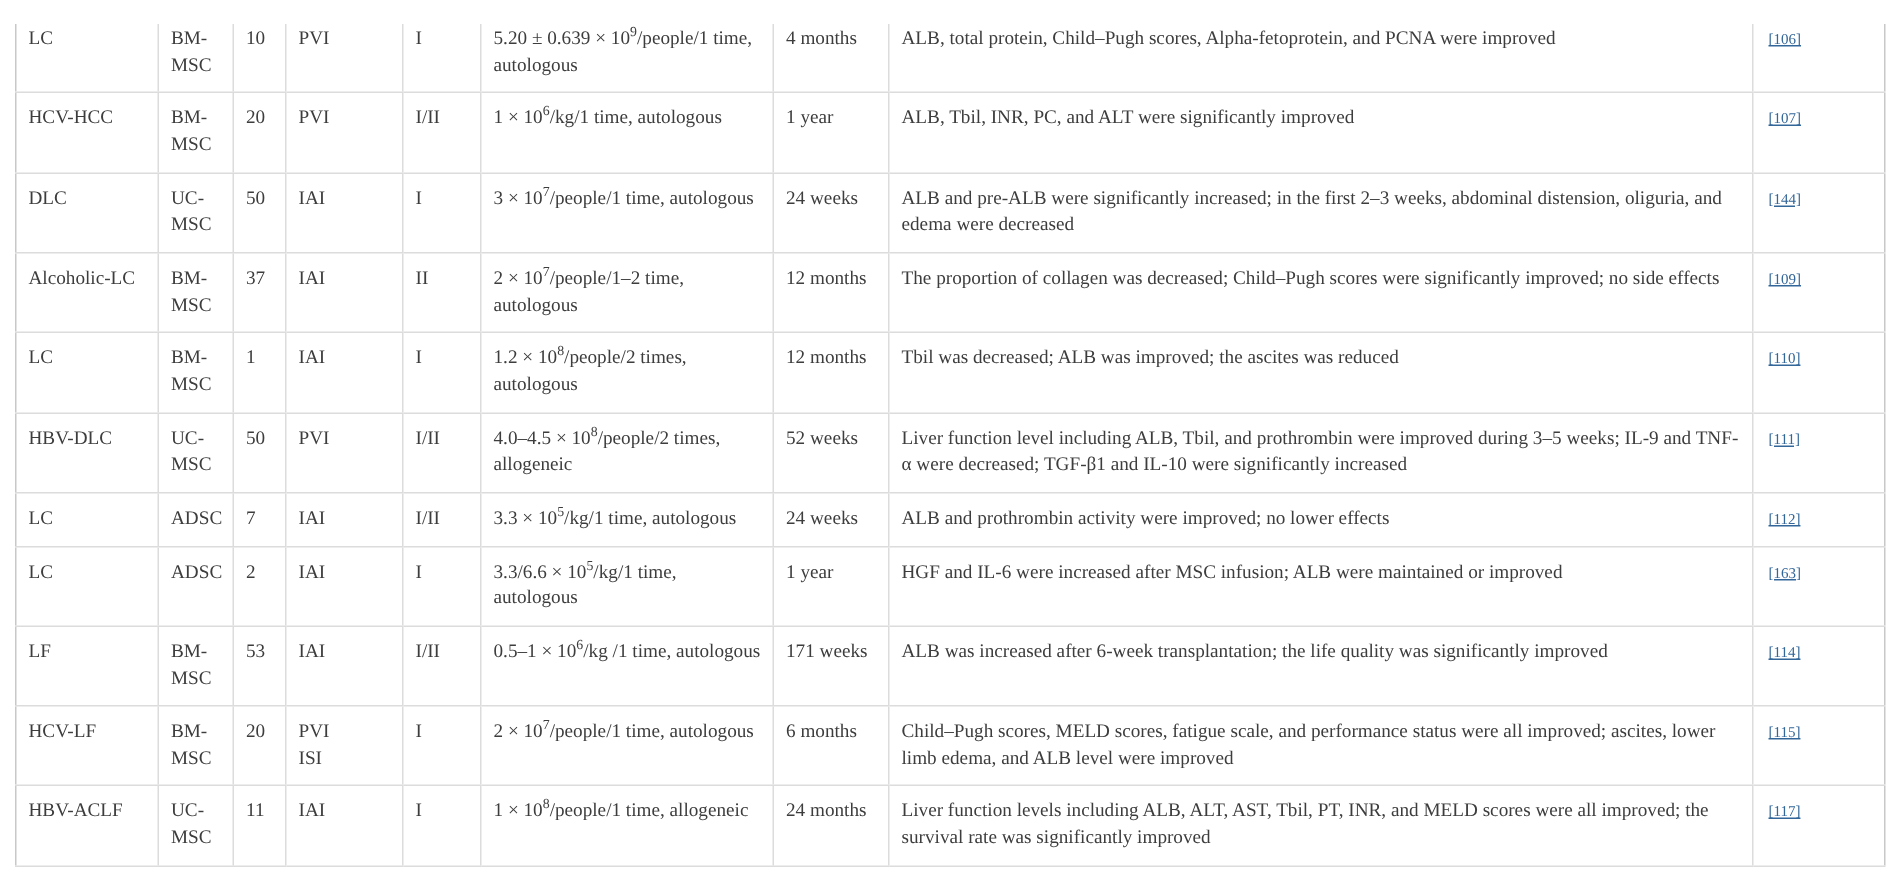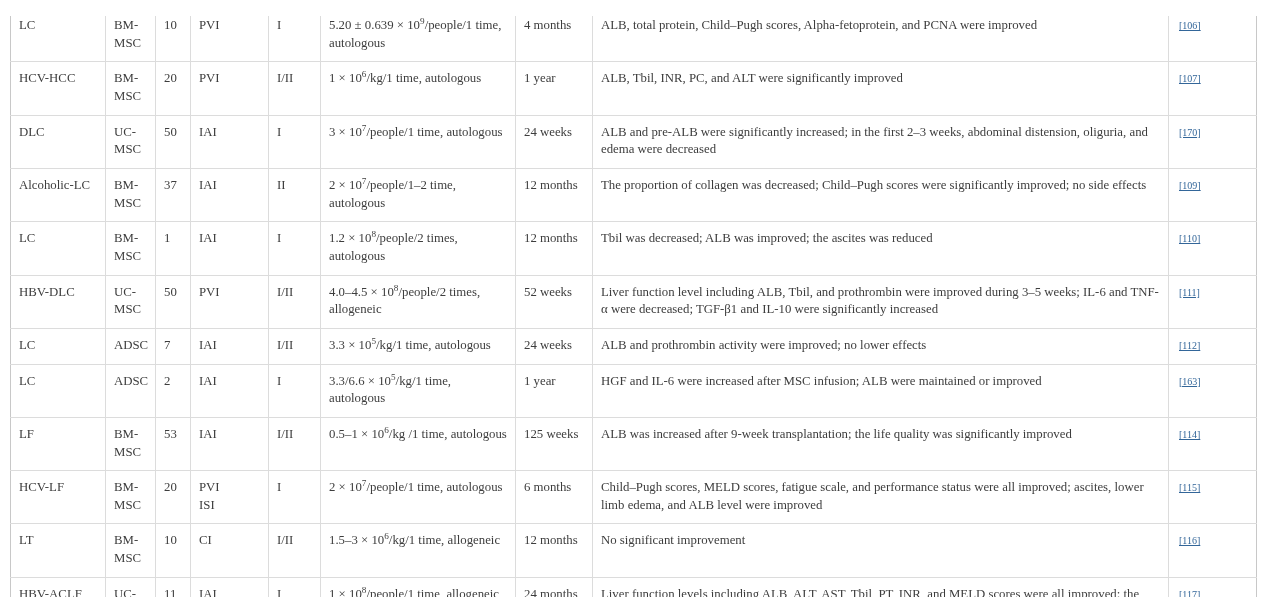--- a/index.html
+++ b/index.html
@@ -145,21 +145,21 @@
         </tr>
         <tr>
           <td>DLC</td>
           <td>UC-MSC</td>
           <td class="cell-num">50</td>
           <td class="cell-route">IAI</td>
           <td class="cell-phase">I</td>
           <td><span>3 × 10</span><sup>7</sup><span>/people/1 time, autologous</span></td>
           <td class="cell-dur">24 weeks</td>
           <td>ALB and pre-ALB were significantly increased; in the first 2–3 weeks, abdominal distension, oliguria, and edema were decreased</td>
-          <td class="ref-cell"><a class="ref-link">[170]</a></td>
+          <td class="ref-cell"><a class="ref-link">[144]</a></td>
         </tr>
         <tr>
           <td>Alcoholic-LC</td>
           <td>BM-MSC</td>
           <td class="cell-num">37</td>
           <td class="cell-route">IAI</td>
           <td class="cell-phase">II</td>
           <td><span>2 × 10</span><sup>7</sup><span>/people/1–2 time, autologous</span></td>
           <td class="cell-dur">12 months</td>
           <td>The proportion of collagen was decreased; Child–Pugh scores were significantly improved; no side effects</td>
@@ -177,21 +177,21 @@
           <td class="ref-cell"><a class="ref-link">[110]</a></td>
         </tr>
         <tr>
           <td>HBV-DLC</td>
           <td>UC-MSC</td>
           <td class="cell-num">50</td>
           <td class="cell-route">PVI</td>
           <td class="cell-phase">I/II</td>
           <td><span>4.0–4.5 × 10</span><sup>8</sup><span>/people/2 times, allogeneic</span></td>
           <td class="cell-dur">52 weeks</td>
-          <td>Liver function level including ALB, Tbil, and prothrombin were improved during 3–5 weeks; IL-6 and TNF-α were decreased; TGF-β1 and IL-10 were significantly increased</td>
+          <td>Liver function level including ALB, Tbil, and prothrombin were improved during 3–5 weeks; IL-9 and TNF-α were decreased; TGF-β1 and IL-10 were significantly increased</td>
           <td class="ref-cell"><a class="ref-link">[111]</a></td>
         </tr>
         <tr>
           <td>LC</td>
           <td>ADSC</td>
           <td class="cell-num">7</td>
           <td class="cell-route">IAI</td>
           <td class="cell-phase">I/II</td>
           <td><span>3.3 × 10</span><sup>5</sup><span>/kg/1 time, autologous</span></td>
           <td class="cell-dur">24 weeks</td>
@@ -209,48 +209,37 @@
           <td>HGF and IL-6 were increased after MSC infusion; ALB were maintained or improved</td>
           <td class="ref-cell"><a class="ref-link">[163]</a></td>
         </tr>
         <tr>
           <td>LF</td>
           <td>BM-MSC</td>
           <td class="cell-num">53</td>
           <td class="cell-route">IAI</td>
           <td class="cell-phase">I/II</td>
           <td><span>0.5–1 × 10</span><sup>6</sup><span>/kg /1 time, autologous</span></td>
-          <td class="cell-dur">125 weeks</td>
-          <td>ALB was increased after 9-week transplantation; the life quality was significantly improved</td>
+          <td class="cell-dur">171 weeks</td>
+          <td>ALB was increased after 6-week transplantation; the life quality was significantly improved</td>
           <td class="ref-cell"><a class="ref-link">[114]</a></td>
         </tr>
         <tr>
           <td>HCV-LF</td>
           <td>BM-MSC</td>
           <td class="cell-num">20</td>
           <td class="cell-route">PVI
 ISI</td>
           <td class="cell-phase">I</td>
           <td><span>2 × 10</span><sup>7</sup><span>/people/1 time, autologous</span></td>
           <td class="cell-dur">6 months</td>
           <td>Child–Pugh scores, MELD scores, fatigue scale, and performance status were all improved; ascites, lower limb edema, and ALB level were improved</td>
           <td class="ref-cell"><a class="ref-link">[115]</a></td>
         </tr>
         <tr>
-          <td>LT</td>
-          <td>BM-MSC</td>
-          <td class="cell-num">10</td>
-          <td class="cell-route">CI</td>
-          <td class="cell-phase">I/II</td>
-          <td><span>1.5–3 × 10</span><sup>6</sup><span>/kg/1 time, allogeneic</span></td>
-          <td class="cell-dur">12 months</td>
-          <td>No significant improvement</td>
-          <td class="ref-cell"><a class="ref-link">[116]</a></td>
-        </tr>
-        <tr>
           <td>HBV-ACLF</td>
           <td>UC-MSC</td>
           <td class="cell-num">11</td>
           <td class="cell-route">IAI</td>
           <td class="cell-phase">I</td>
           <td><span>1 × 10</span><sup>8</sup><span>/people/1 time, allogeneic</span></td>
           <td class="cell-dur">24 months</td>
           <td>Liver function levels including ALB, ALT, AST, Tbil, PT, INR, and MELD scores were all improved; the survival rate was significantly improved</td>
           <td class="ref-cell"><a class="ref-link">[117]</a></td>
         </tr>

